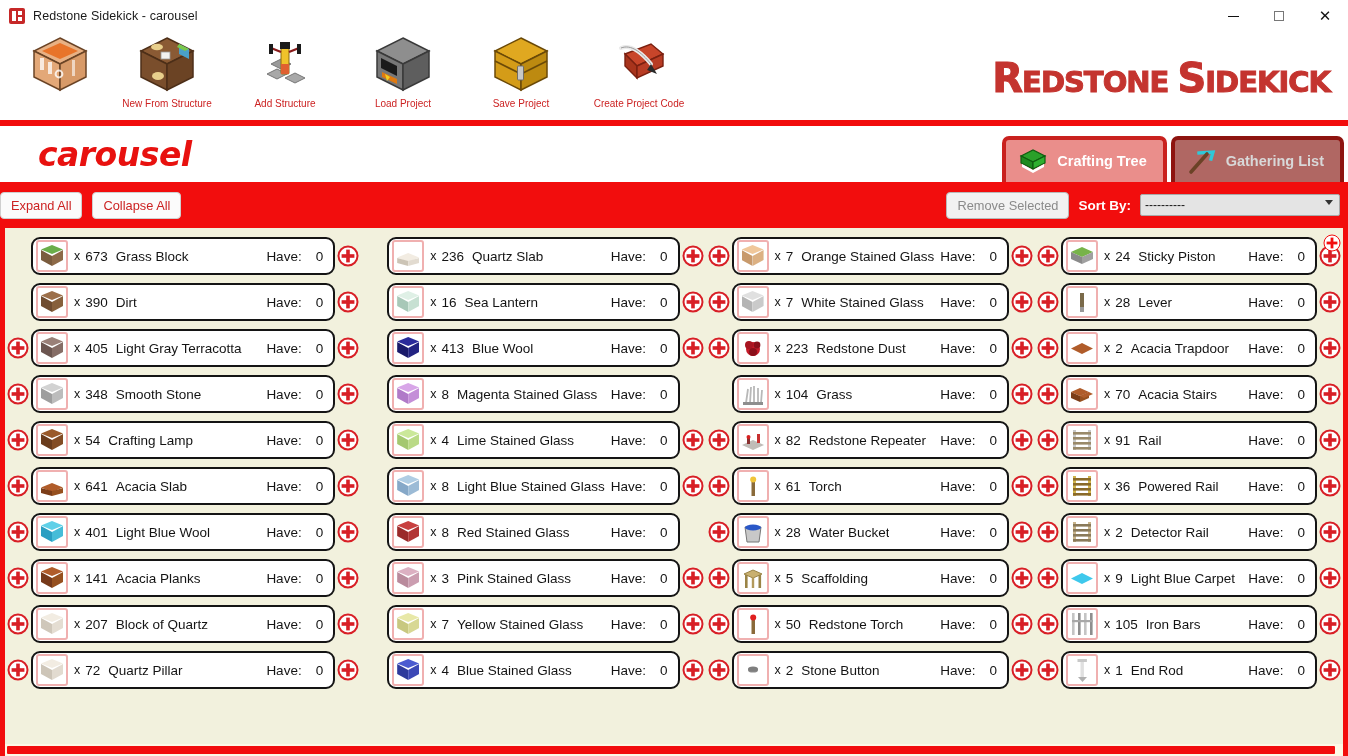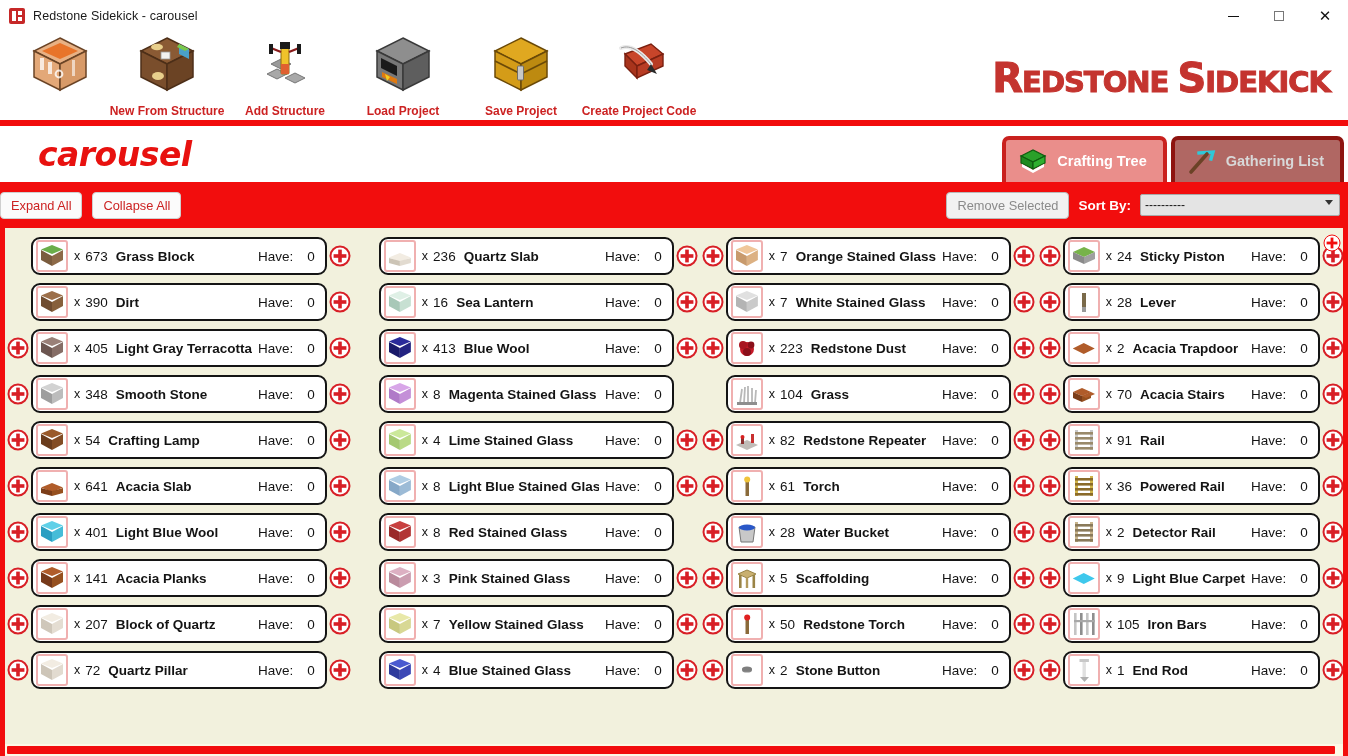--- a/index.html
+++ b/index.html
@@ -56,22 +56,22 @@
     padding-left: 12px;
   }
   .tool {
     width: 118px; height: 88px;
     display: flex; flex-direction: column; align-items: center; justify-content: flex-start;
     padding-top: 2px;
     cursor: pointer;
   }
   .tool .ic { width: 64px; height: 62px; position: relative; }
   .tool .lbl {
-    font-size: 12px; font-weight: bold; color: #cc2222;
-    margin-top: 8px; white-space: nowrap;
+    font-size: 10px; font-weight: normal; color: #cc2222;
+    margin-top: 2px; white-space: nowrap;
   }
   .tool.first { width: 96px; }
 
   
   #logo {
     position: absolute; right: 18px; top: 20px;
     height: 52px; display: flex; align-items: center;
   }
   #logo .logotext {
     font-family: "DejaVu Sans", sans-serif;
@@ -198,21 +198,21 @@
     width: 32px; height: 32px; flex: none;
     border: 2px solid #f0b0b0;
     border-radius: 3px;
     background: #ffffff;
     position: relative;
     overflow: hidden;
     margin-right: 6px;
   }
   .item .xm { font-size: 12.5px; color: #141414; margin-right: 5px; }
   .item .qty { font-size: 13.5px; color: #141414; font-weight: normal; margin-right: 8px; }
-  .item .nm { font-size: 13.5px; color: #141414; white-space: nowrap; overflow: hidden; font-weight: bold; }
+  .item .nm { font-size: 13.5px; color: #141414; white-space: nowrap; overflow: hidden; }
   .item .spacer { flex: 1 1 auto; min-width: 6px; }
   .item .havelbl { font-size: 13.5px; color: #141414; margin-right: 14px; }
   .item .haveval { font-size: 13.5px; color: #141414; }
 
   
   .mc { position: absolute; left: 3px; top: 3px; width: 22px; height: 24px; }
   .mc .t { position: absolute; left:0; top:0; width:22px; height:10px;
            clip-path: polygon(50% 0%, 100% 45%, 50% 90%, 0% 45%); }
   .mc .l { position: absolute; left:0; top:5px; width:11px; height:16px;
            clip-path: polygon(0% 0%, 100% 38%, 100% 100%, 0% 62%); }

